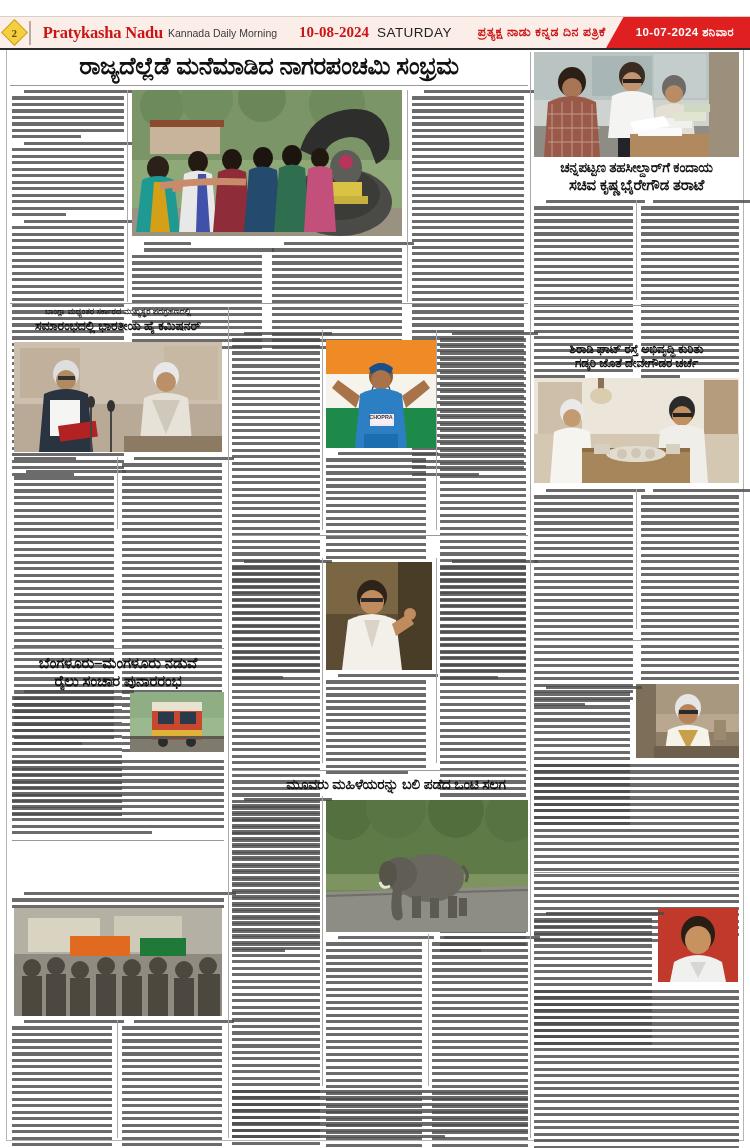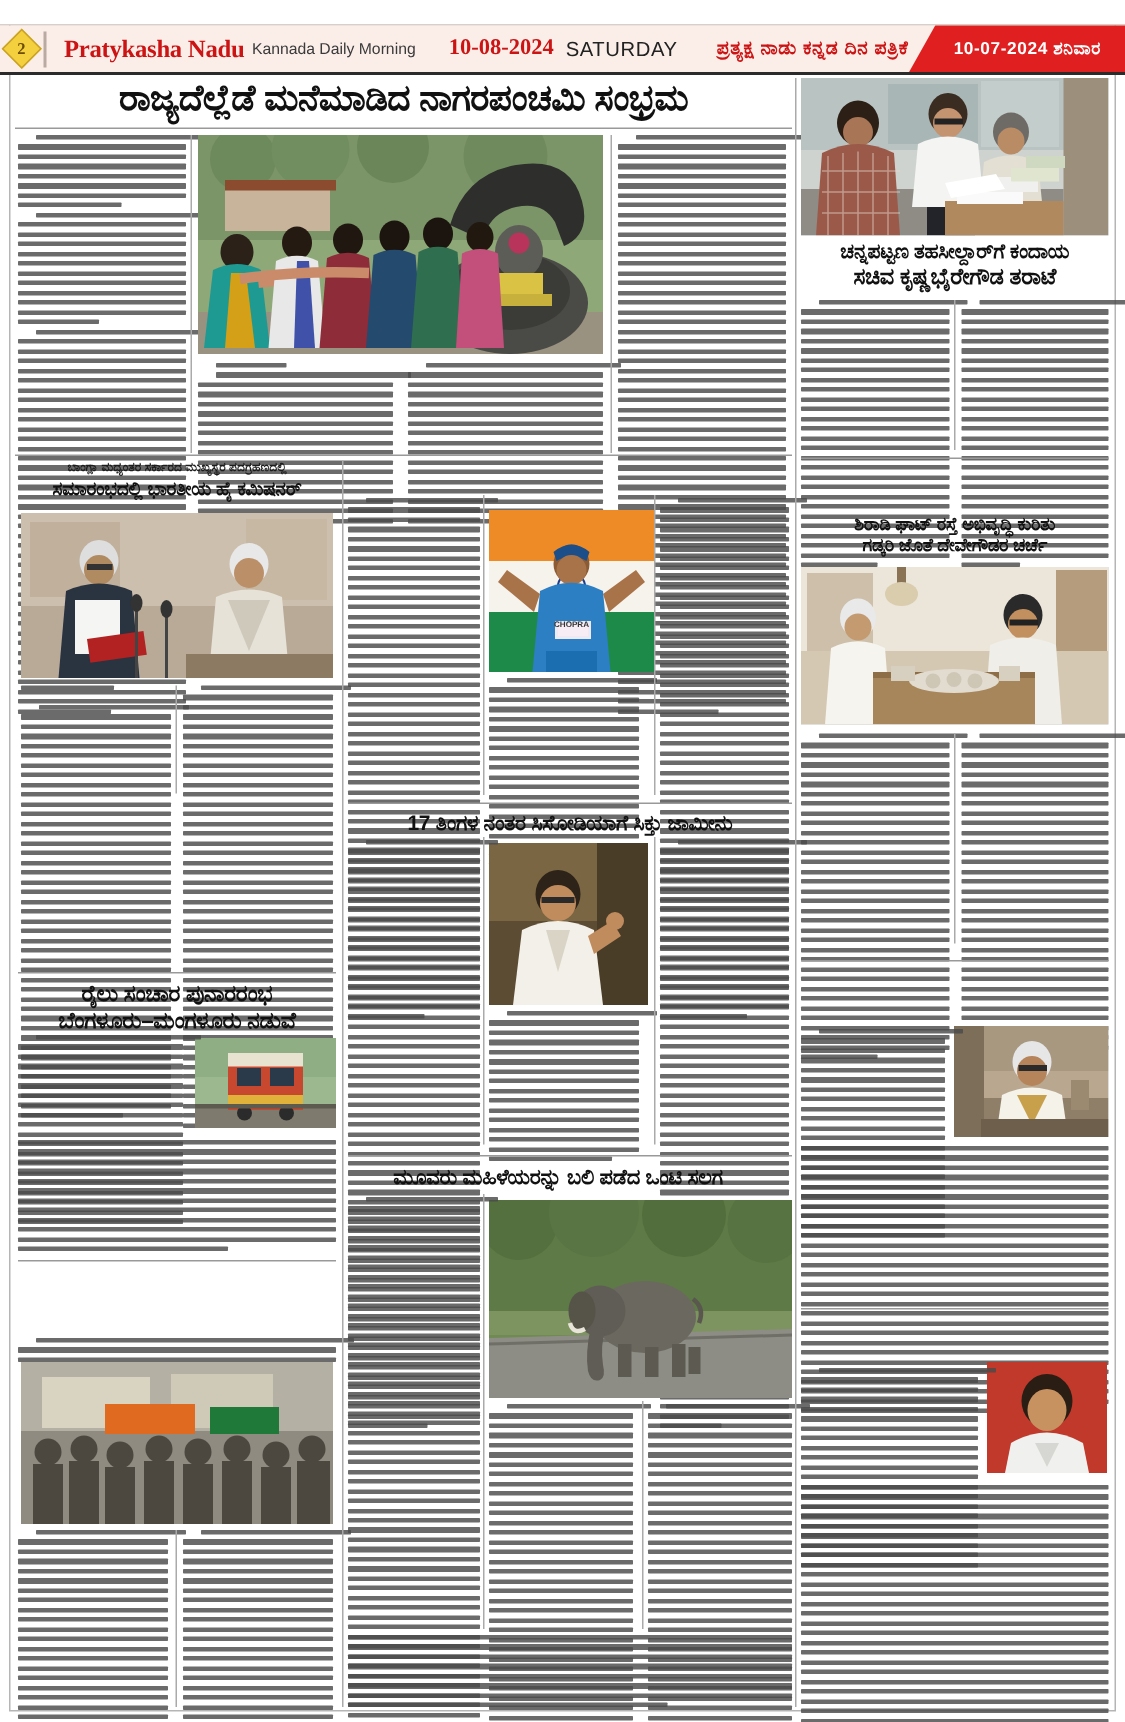--- a/index.html
+++ b/index.html
@@ -815,23 +815,20 @@
       <i style="width:100%"></i>
     <i style="width:100%"></i>
       <i style="width:100%"></i>
       <i style="width:100%"></i>
       <i style="width:100%"></i>
     <i style="width:100%"></i>
       <i style="width:44%"></i>
   </div>
 
   <div class="hline" style="left:232px;top:535px;width:296px;"></div>
-  <div style="position:absolute;left:232px;top:540px;width:296px;">
-    <div class="hl hl-2" style="font-size:14px">17 ತಿಂಗಳ ನಂತರ ಸಿಸೋಡಿಯಾಗೆ ಸಿಕ್ತು ಜಾಮೀನು</div>
-  </div>
   <div class="photo" style="position:absolute;left:326px;top:562px;width:106px;height:108px;">
     <svg width="106" height="108" viewBox="0 0 106 108" preserveAspectRatio="none">
       <rect width="106" height="108" fill="#6d5a3c"></rect>
       <rect x="0" y="0" width="106" height="52" fill="#7a6643"></rect>
       <rect x="0" y="52" width="106" height="56" fill="#5c4c33"></rect>
       <rect x="72" y="0" width="34" height="108" fill="#4a3d28"></rect>
       <ellipse cx="46" cy="34" rx="15" ry="16" fill="#2d2318"></ellipse>
       <ellipse cx="46" cy="40" rx="12" ry="12" fill="#c08c5e"></ellipse>
       <rect x="35" y="36" width="22" height="4" fill="#2a2a2a"></rect>
       <path d="M22 58 q24 -12 48 0 l6 50 h-60z" fill="#f2f0e8"></path>
@@ -980,22 +977,22 @@
       <i style="width:100%"></i>
     <i style="width:100%"></i>
       <i style="width:100%"></i>
       <i style="width:100%"></i>
       <i style="width:100%"></i>
     <i style="width:48%"></i>
   </div>
 
   <div class="hline" style="left:12px;top:648px;width:212px;"></div>
   <div style="position:absolute;left:12px;top:654px;width:212px;">
+    <div class="hl hl-2" style="font-size:15px">ಬೆಂಗಳೂರು–ಮಂಗಳೂರು ನಡುವೆ</div>
     <div class="hl hl-2" style="font-size:15px">ರೈಲು ಸಂಚಾರ ಪುನಾರರಂಭ</div>
-    <div class="hl hl-2" style="font-size:15px">ಬೆಂಗಳೂರು–ಮಂಗಳೂರು ನಡುವೆ</div>
   </div>
   <div class="photo" style="position:absolute;left:130px;top:692px;width:94px;height:60px;">
     <svg width="94" height="60" viewBox="0 0 94 60" preserveAspectRatio="none">
       <rect width="94" height="60" fill="#9bb88f"></rect>
       <rect x="0" y="0" width="94" height="26" fill="#8fae84"></rect>
       <rect x="0" y="46" width="94" height="14" fill="#7e7a6e"></rect>
       <rect x="22" y="10" width="50" height="38" fill="#c8482f"></rect>
       <rect x="22" y="10" width="50" height="9" fill="#e8e2d0"></rect>
       <rect x="28" y="20" width="16" height="12" fill="#2a3a4a"></rect>
       <rect x="50" y="20" width="16" height="12" fill="#2a3a4a"></rect>
@@ -1107,21 +1104,21 @@
       <i style="width:100%"></i>
       <i style="width:100%"></i>
       <i style="width:100%"></i>
     <i style="width:100%"></i>
       <i style="width:100%"></i>
       <i style="width:100%"></i>
       <i style="width:72%"></i>
   </div>
 
   <div class="hline" style="left:232px;top:770px;width:296px;"></div>
-  <div style="position:absolute;left:224px;top:776px;width:296px;">
+  <div style="position:absolute;left:248px;top:776px;width:296px;">
     <div class="hl hl-2" style="font-size:14px">ಮೂವರು ಮಹಿಳೆಯರನ್ನು ಬಲಿ ಪಡೆದ ಒಂಟಿ ಸಲಗ</div>
   </div>
   <div class="photo" style="position:absolute;left:326px;top:800px;width:202px;height:132px;">
     <svg width="202" height="132" viewBox="0 0 202 132" preserveAspectRatio="none">
       <rect width="202" height="132" fill="#6f8a52"></rect>
       <rect x="0" y="0" width="202" height="74" fill="#5e7a46"></rect>
       <circle cx="20" cy="14" r="26" fill="#53703e"></circle>
         <circle cx="70" cy="8" r="30" fill="#597544"></circle>
       <circle cx="130" cy="10" r="28" fill="#526e3c"></circle>
         <circle cx="185" cy="16" r="26" fill="#577341"></circle>

